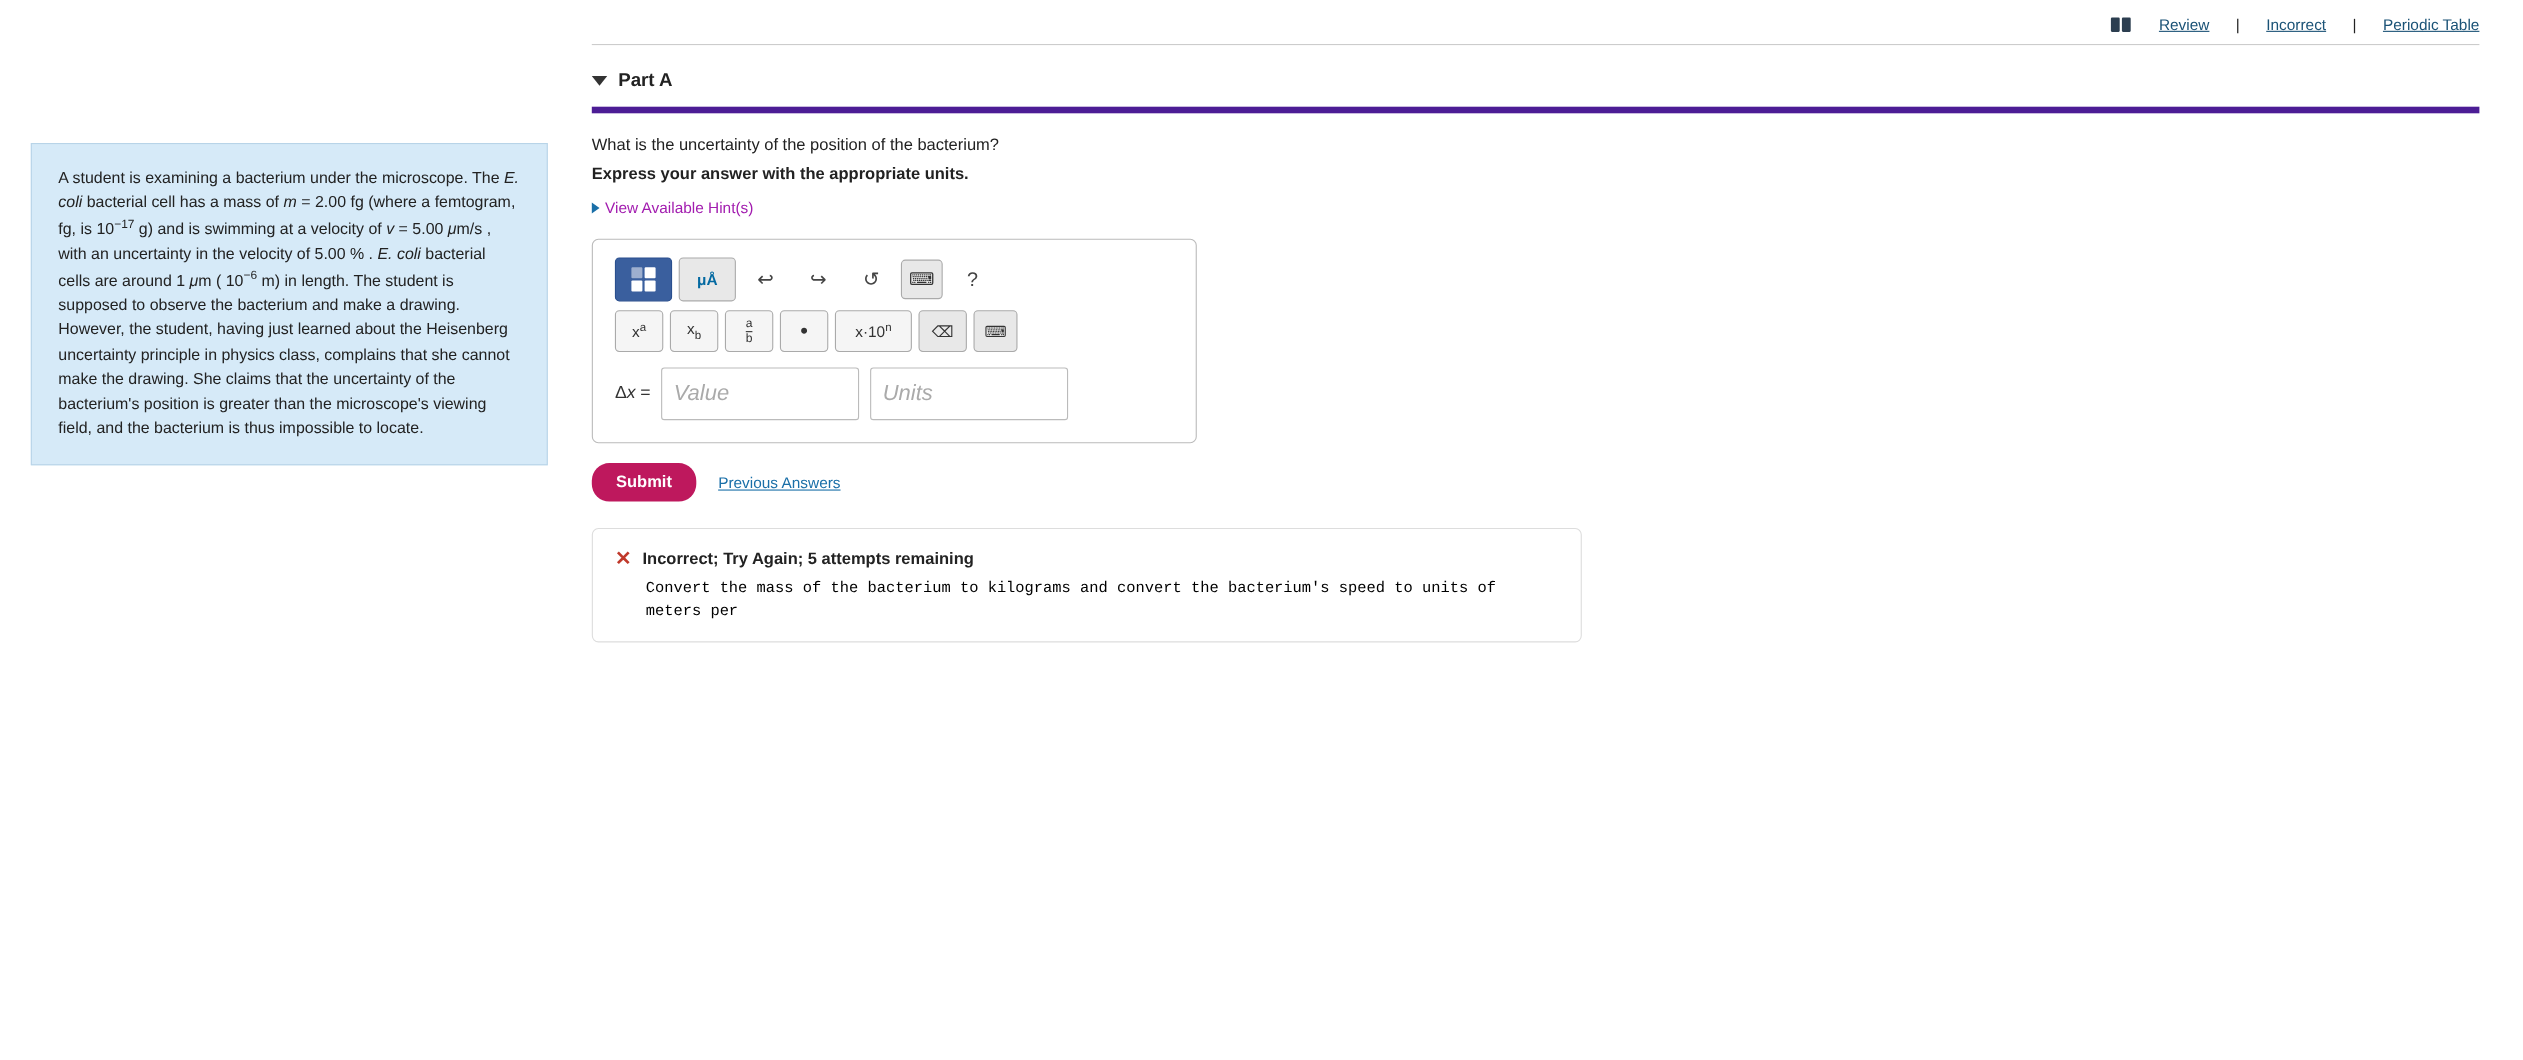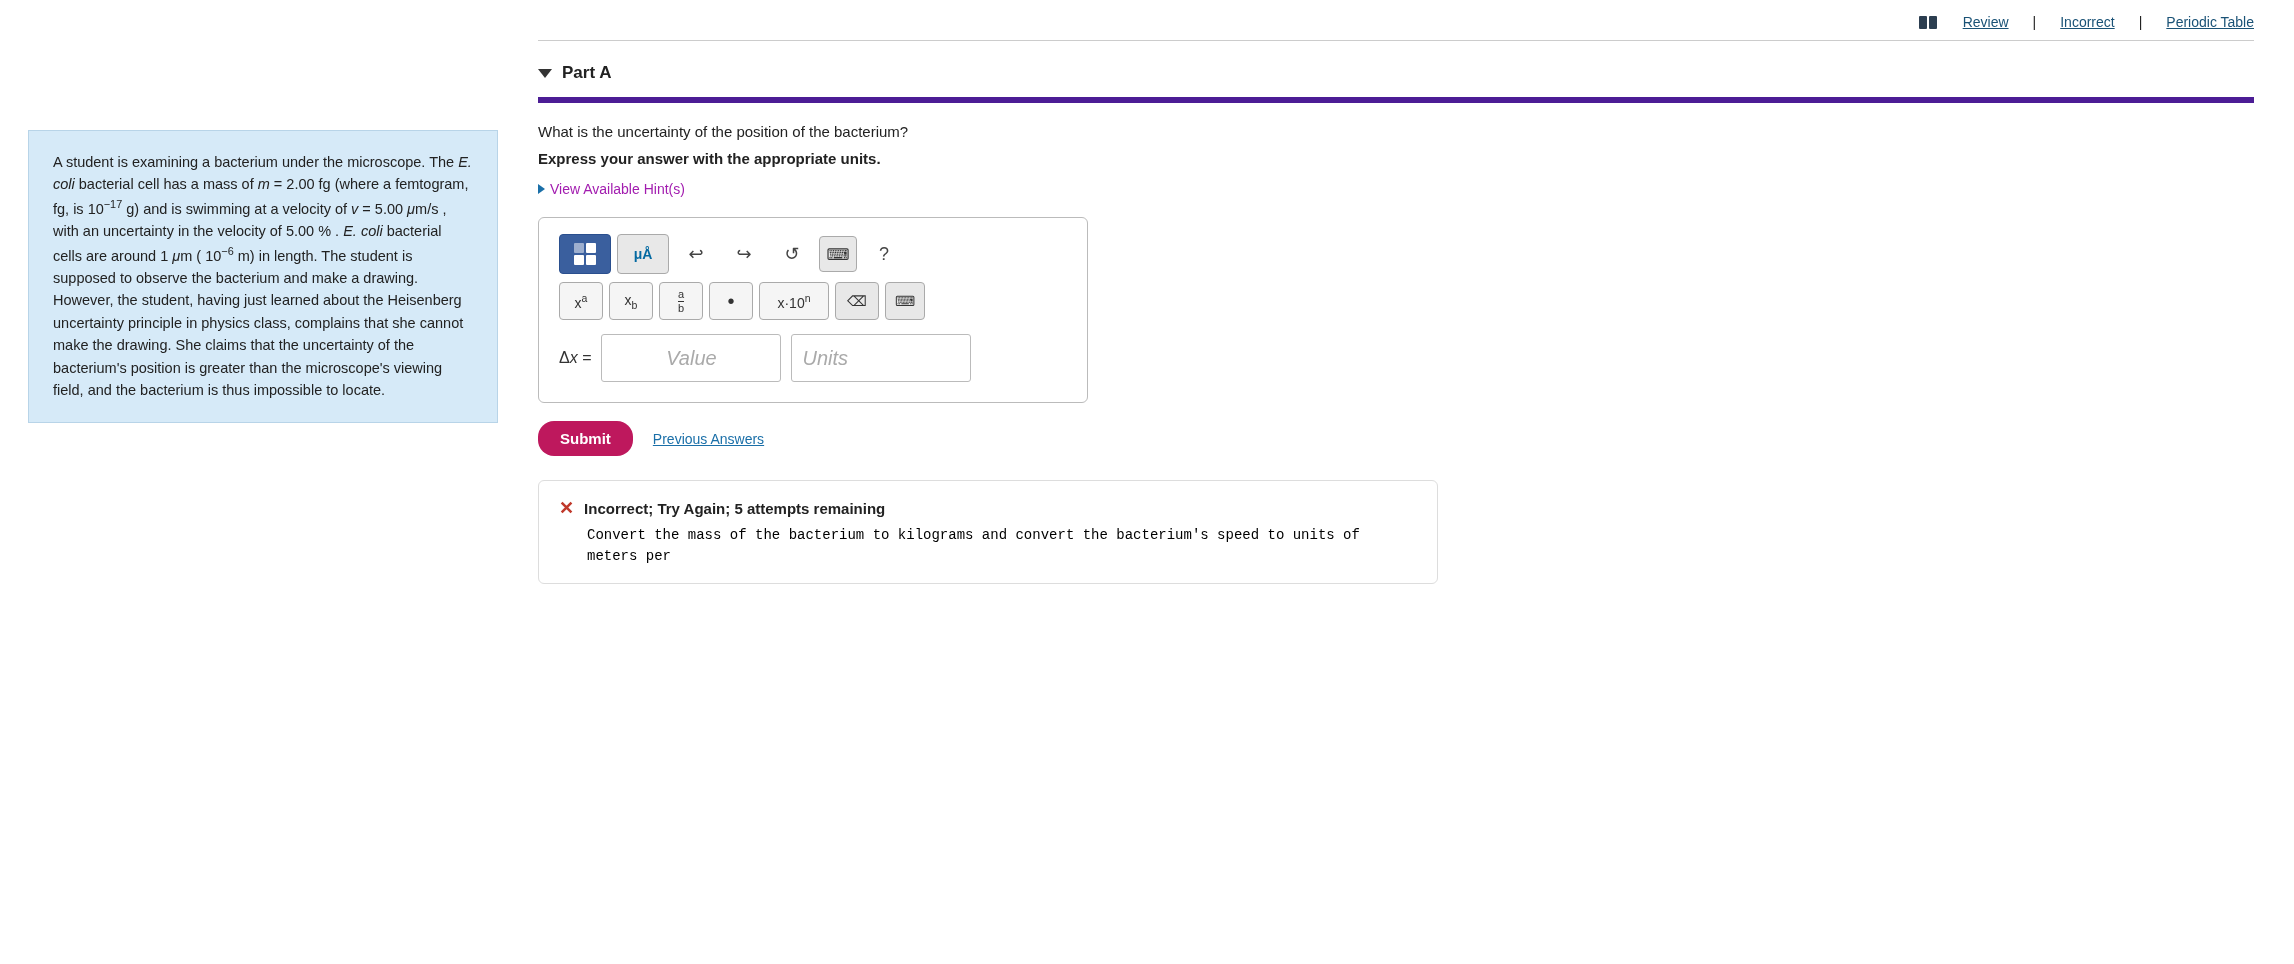--- a/index.html
+++ b/index.html
@@ -234,21 +234,20 @@
       color: #aaa;
       text-align: left;
       padding: 0 10px;
       background: #fff;
       cursor: text;
       display: flex;
       align-items: center;
     }
     .answer-input.value-field {
       width: 180px;
-      justify-content: center;
     }
     .answer-input.units-field {
       width: 180px;
     }
 
     
     .submit-row {
       display: flex;
       align-items: center;
       gap: 20px;

